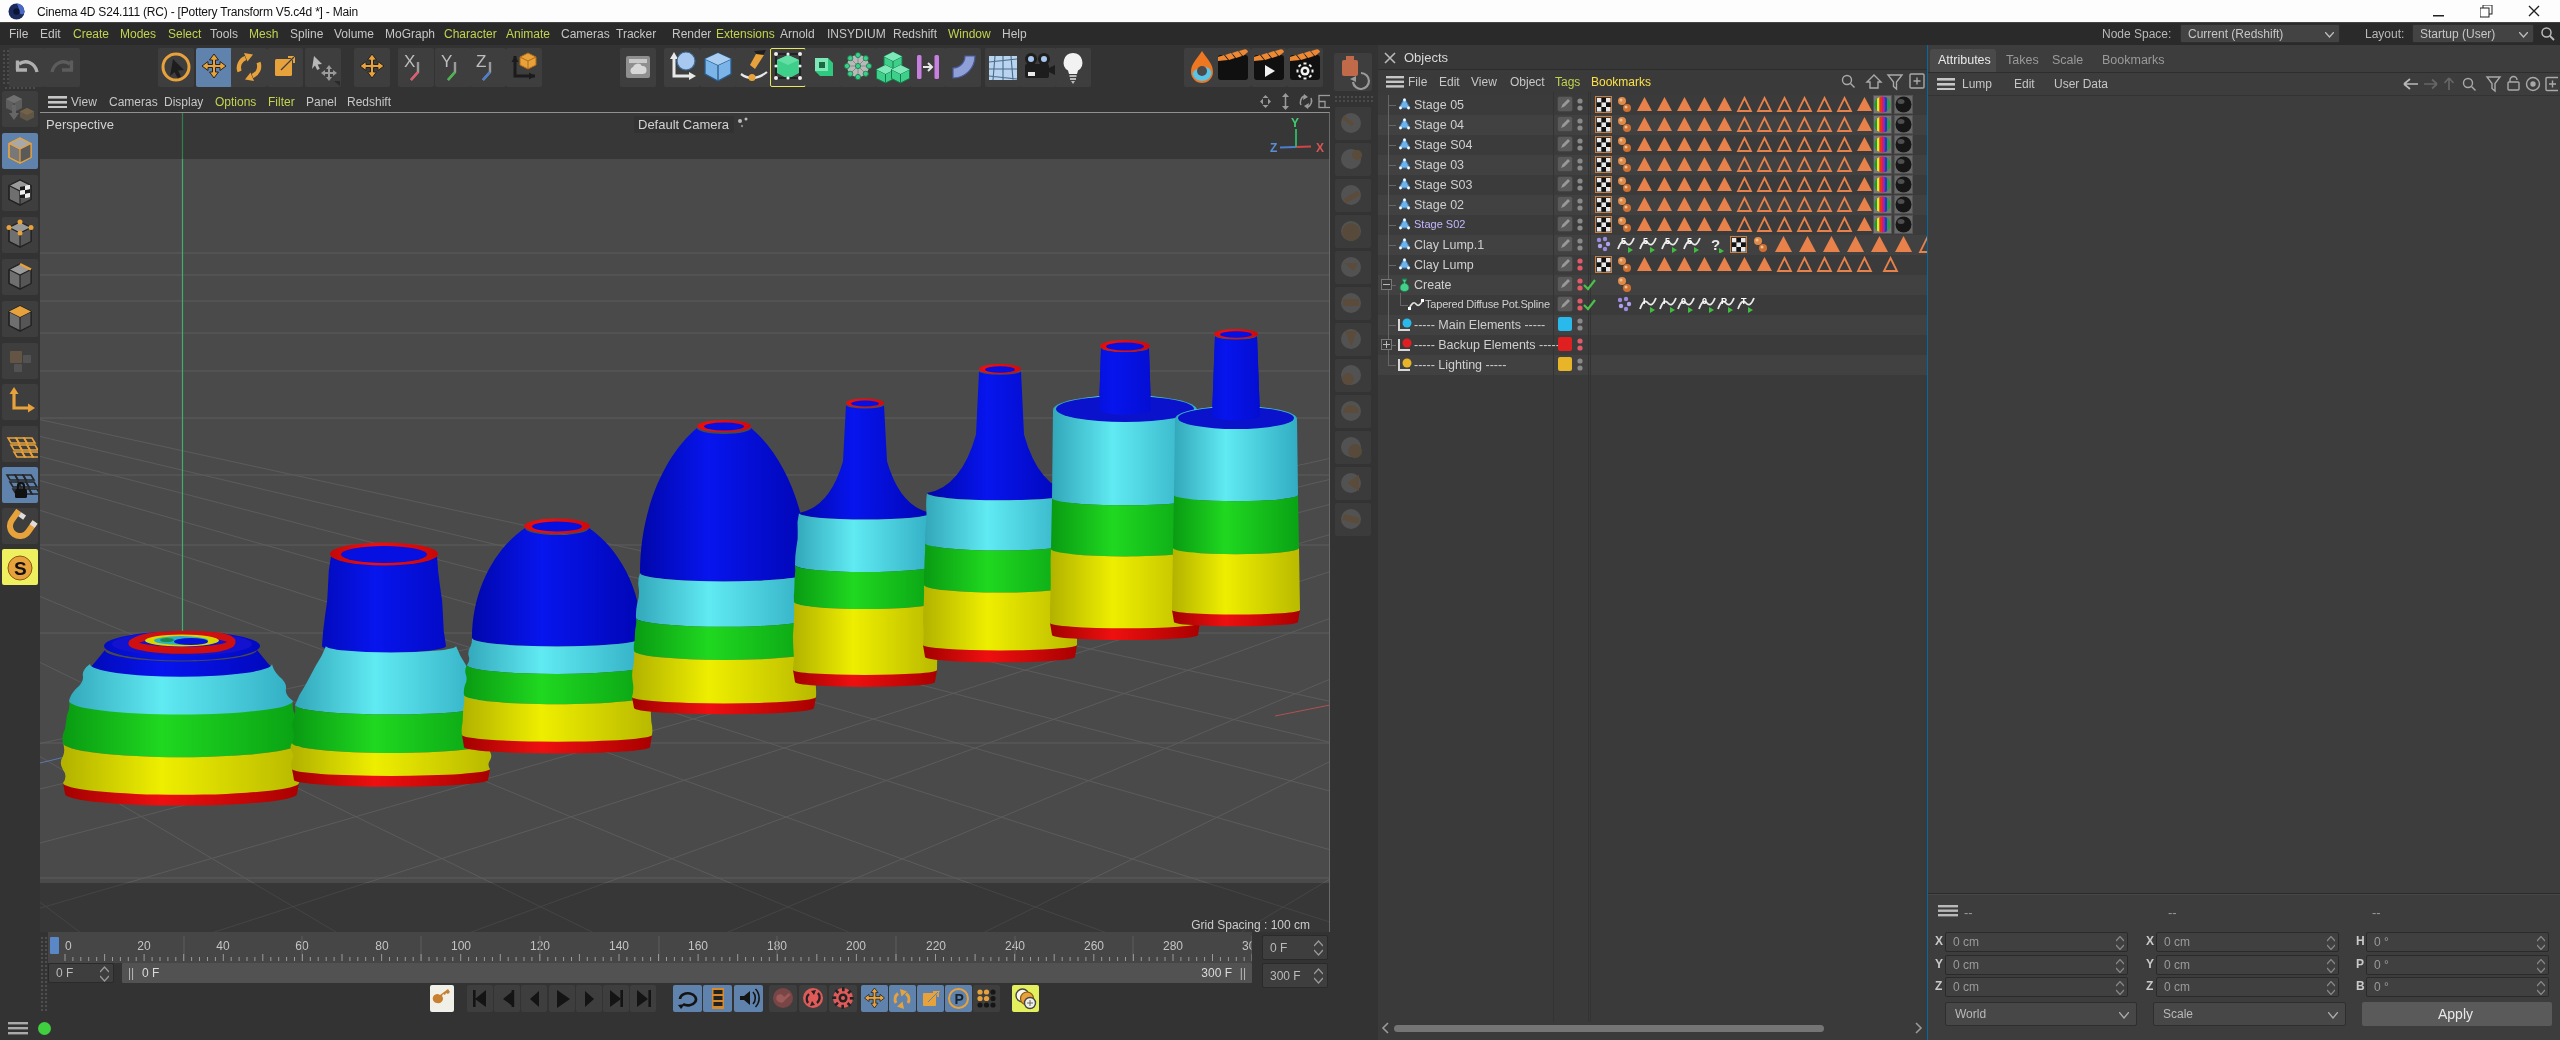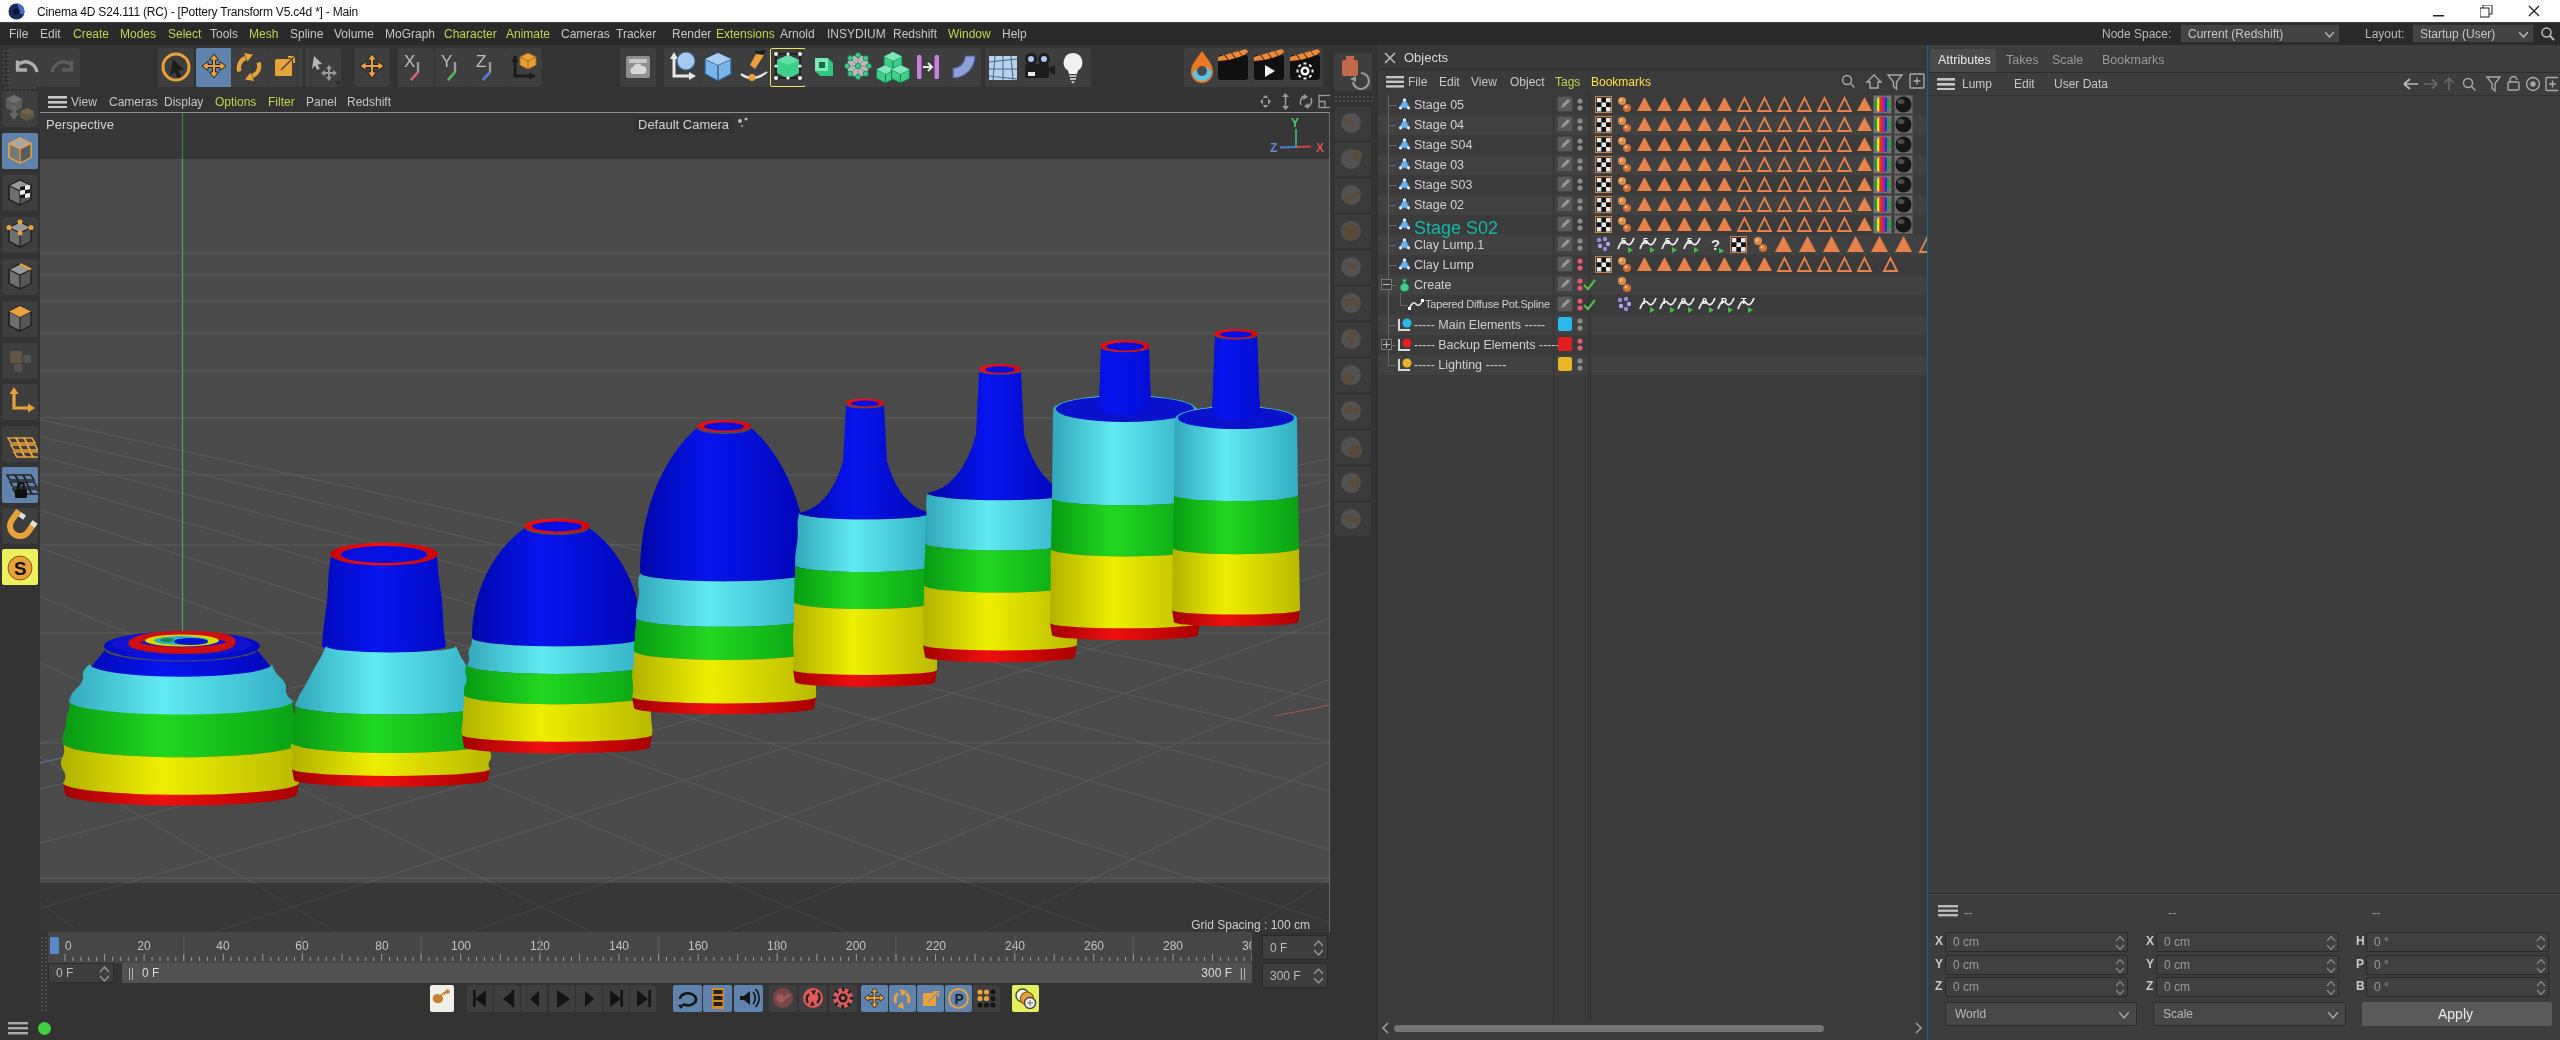--- a/index.html
+++ b/index.html
@@ -1851,21 +1851,21 @@
         <circle cx="9.5" cy="9.5" r="8" fill="#161616"></circle>
         <ellipse cx="7" cy="6.5" rx="3.5" ry="2.5" fill="#555" opacity=".9"></ellipse>
       </svg></div>
     <div class="abs" style="left:10px;top:180px;width:8px;height:1px;background:#666"></div>
     <div class="abs" style="left:19px;top:172px"><svg width="15" height="15" viewBox="0 0 15 15">
         <path d="M7.5 1L13 11H2z" fill="#6fb3e8" stroke="#3a76b0" stroke-width="1"></path>
         <circle cx="7.5" cy="3" r="1.4" fill="#fff"></circle>
         <circle cx="3.5" cy="11" r="1.4" fill="#fff"></circle>
         <circle cx="11.5" cy="11" r="1.4" fill="#fff"></circle>
       </svg></div>
-    <span class="abs" style="left:36px;top:173px;font-size:18px;color:#14b8a6;white-space:nowrap">Stage S02</span>
+    <span class="abs" style="left:36px;top:173px;font-size:11px;color:#c4b5fd;white-space:nowrap">Stage S02</span>
     <div class="abs" style="left:179px;top:171px"><svg width="17" height="17">
         <rect x="0.5" y="0.5" width="15" height="15" rx="2" fill="#5a5a5a" stroke="#444"></rect>
         <path d="M4 12l1.5-3.5L11 3l2 2-5.5 5.5z" fill="#999"></path>
       </svg></div>
     <div class="abs" style="left:198px;top:171px"><svg width="8" height="17">
         <circle cx="4" cy="5" r="2.6" fill="#8a8a8a"></circle>
         <circle cx="4" cy="12" r="2.6" fill="#8a8a8a"></circle>
       </svg></div>
     <div class="abs" style="left:217px;top:171px"><svg width="17" height="17">
         <rect x="0.5" y="0.5" width="16" height="16" fill="#3a3a3a" stroke="#c87f3f"></rect>

